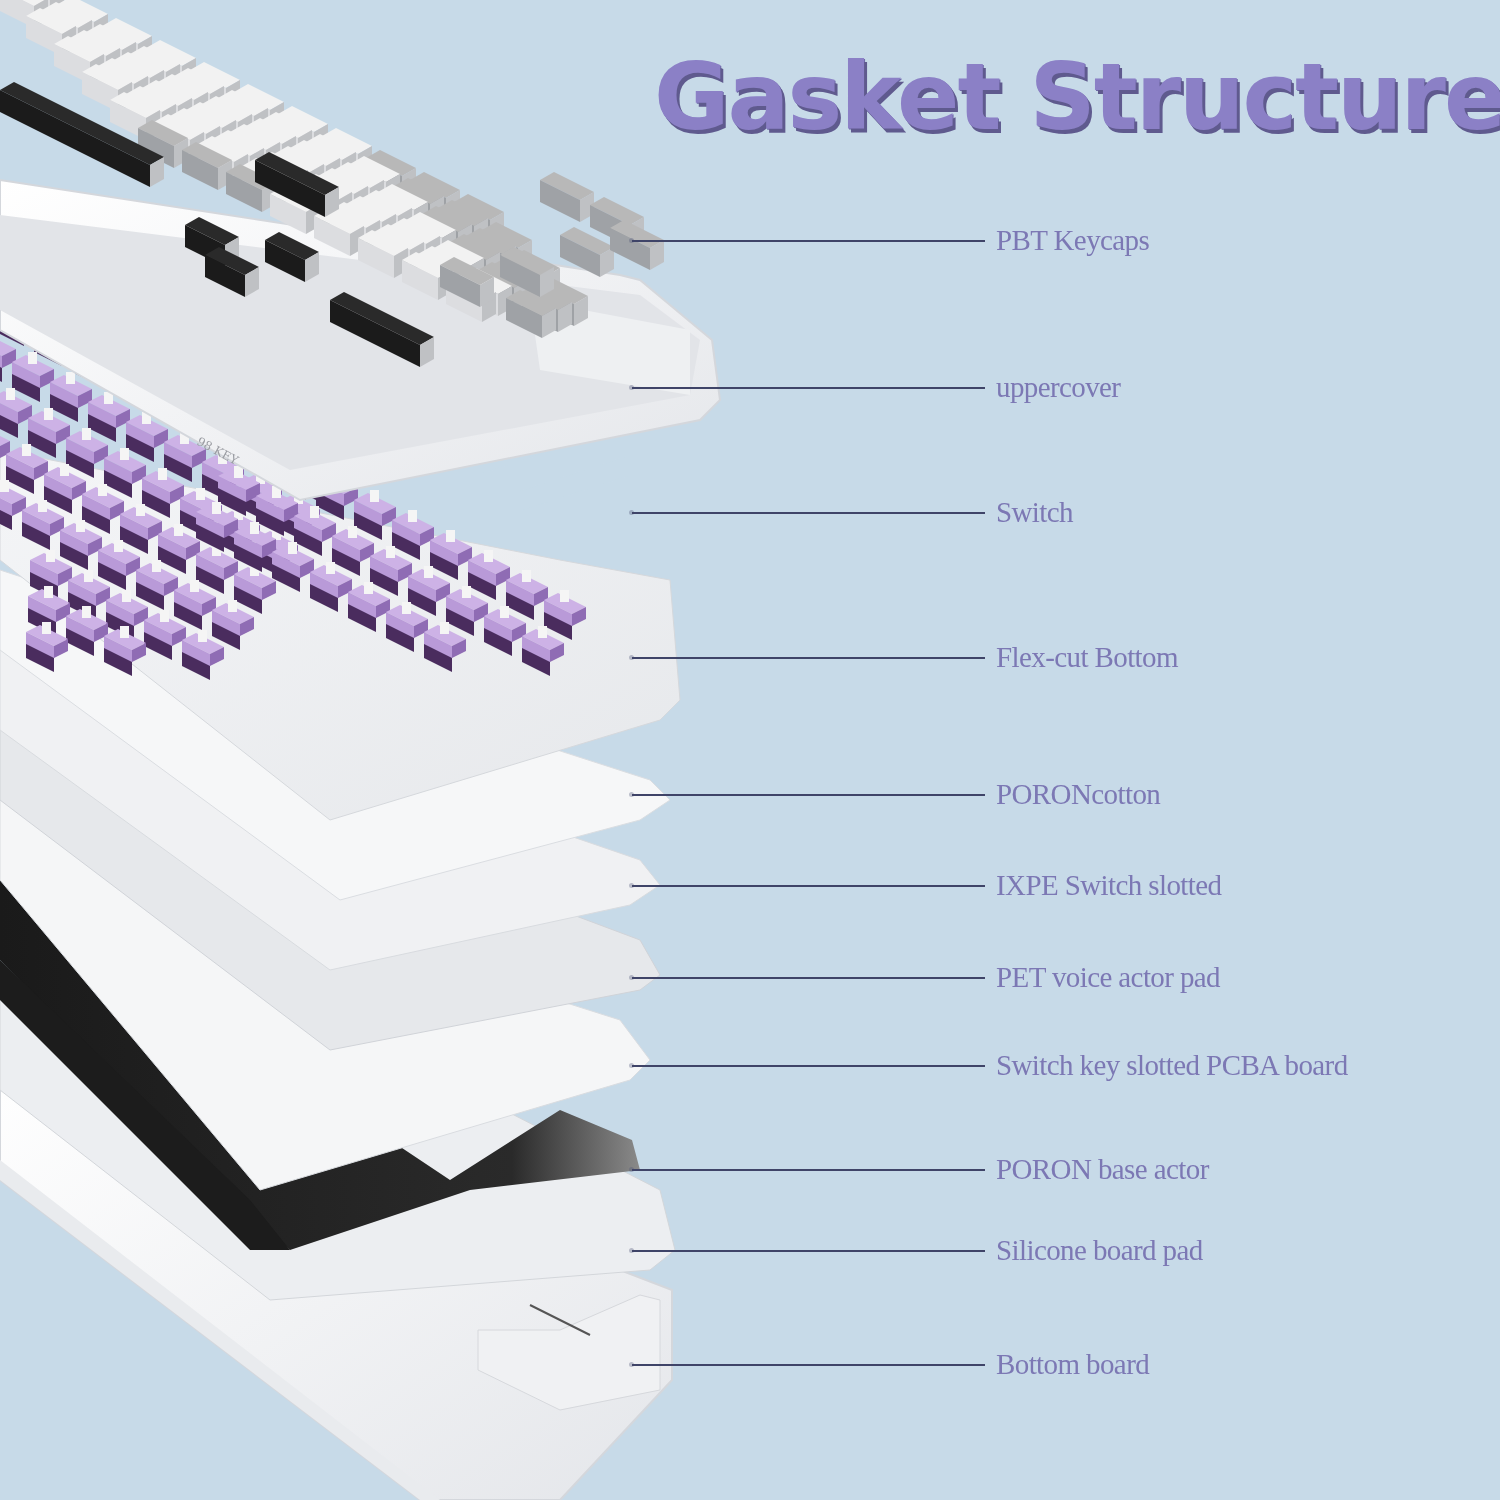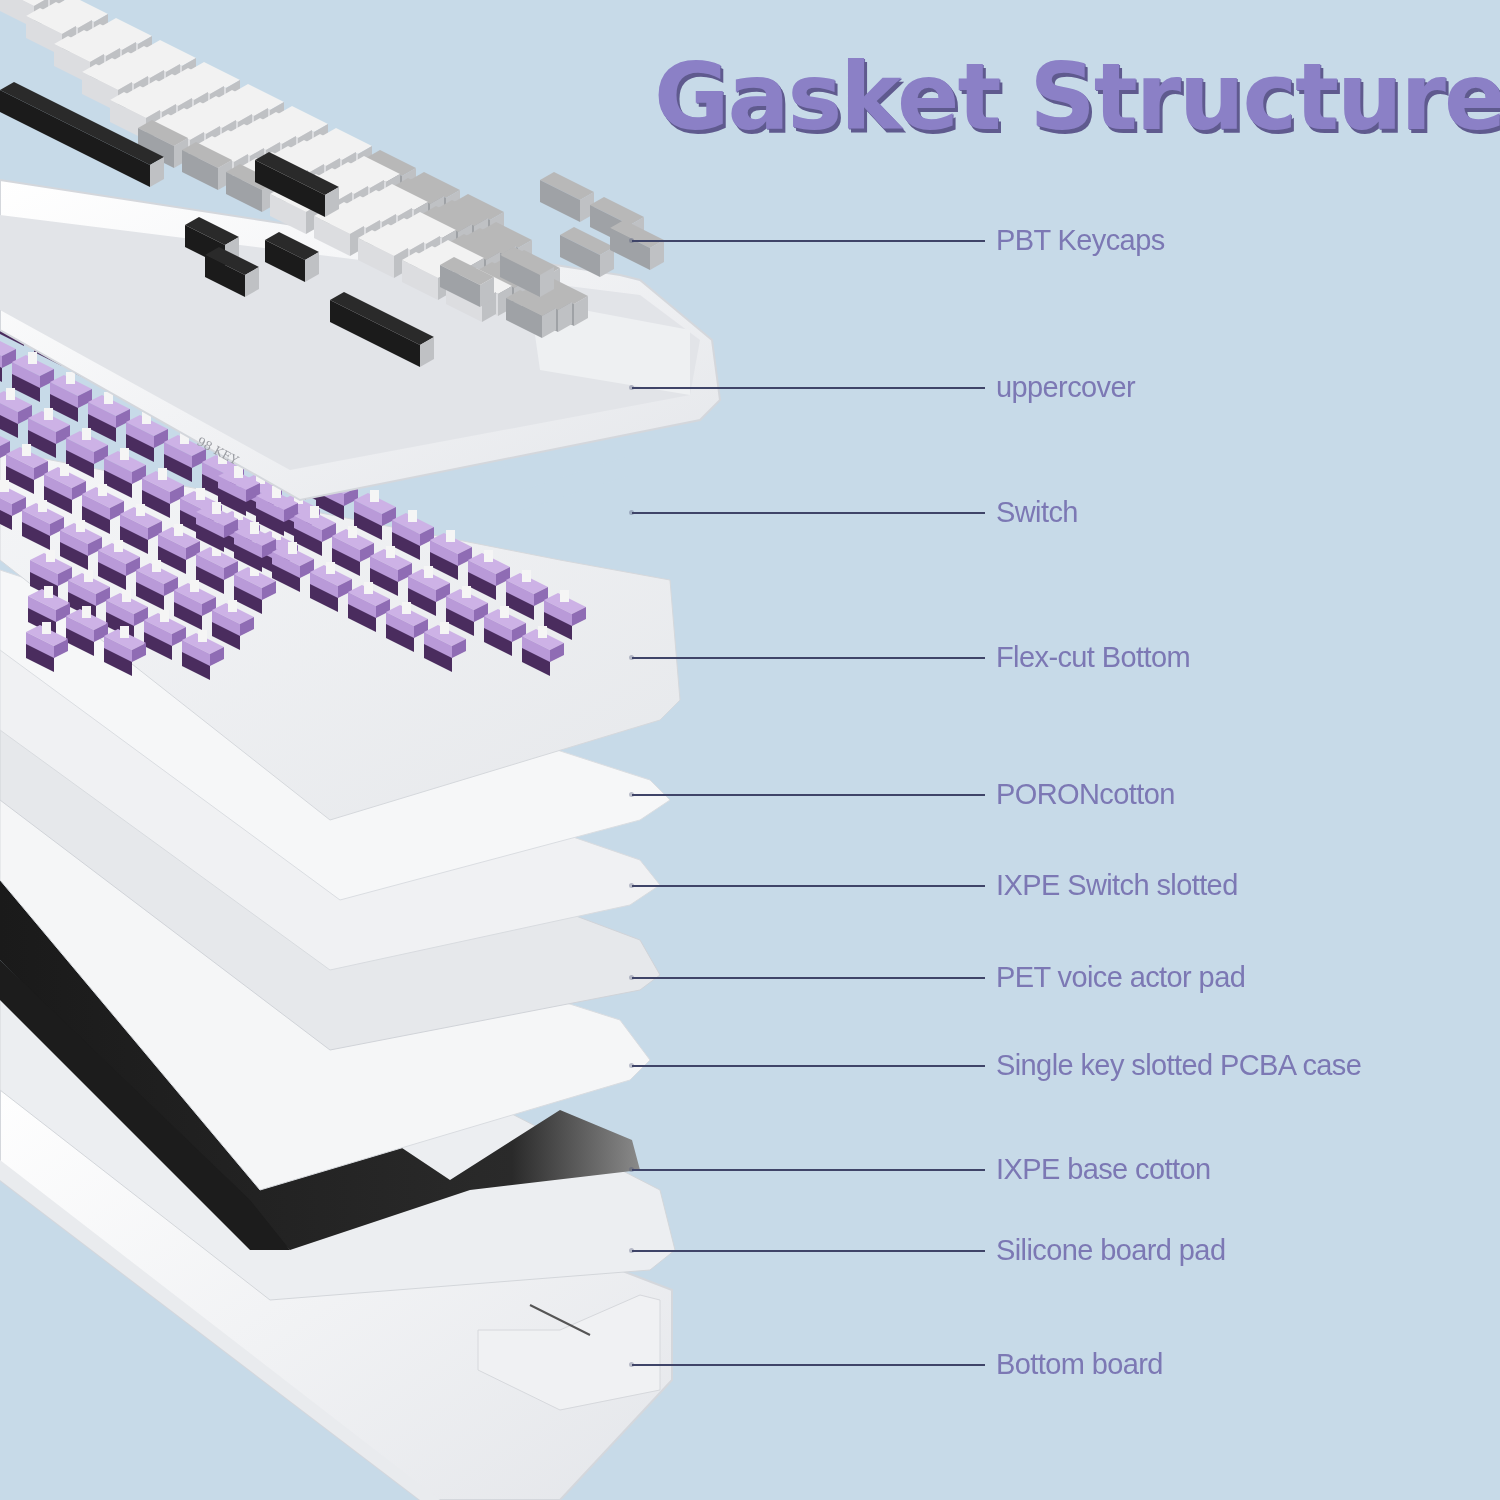--- a/index.html
+++ b/index.html
@@ -24,21 +24,21 @@
     .callout .line {
       position: absolute; left: 632px; width: 353px; height: 2px; top: -1px;
       background: #3f4468;
     }
     .callout .dot {
       position: absolute; left: 629px; top: -3px; width: 5px; height: 5px;
       border-radius: 50%; background: rgba(80,85,120,0.35);
     }
     .callout .label {
       position: absolute; left: 996px; top: -18px;
-      font-family: Liberation Sans, sans-serif;
+      font-family: Liberation Serif, serif;
       font-size: 29px; letter-spacing: -0.6px;
       color: #7c78b4; white-space: nowrap; line-height: 1.2;
     }
   </style>
 </head>
 <body>
 
 <div class="stage">
 
   <svg class="art" width="1500" height="1500" viewBox="0 0 1500 1500">
@@ -1253,26 +1253,26 @@
     <span class="label">IXPE Switch slotted</span>
   </div>
   <div class="callout" style="top:978px">
     <span class="dot"></span>
     <span class="line"></span>
     <span class="label">PET voice actor pad</span>
   </div>
   <div class="callout" style="top:1066px">
     <span class="dot"></span>
     <span class="line"></span>
-    <span class="label">Single key slotted PCBA case</span>
+    <span class="label">Switch key slotted PCBA board</span>
   </div>
   <div class="callout" style="top:1170px">
     <span class="dot"></span>
     <span class="line"></span>
-    <span class="label">IXPE base cotton</span>
+    <span class="label">PORON base actor</span>
   </div>
   <div class="callout" style="top:1251px">
     <span class="dot"></span>
     <span class="line"></span>
     <span class="label">Silicone board pad</span>
   </div>
   <div class="callout" style="top:1365px">
     <span class="dot"></span>
     <span class="line"></span>
     <span class="label">Bottom board</span>

